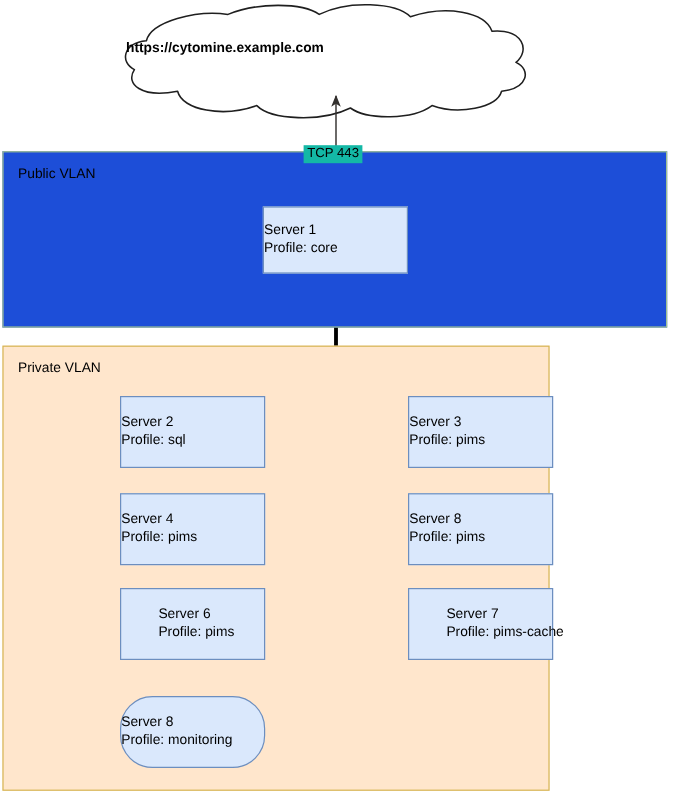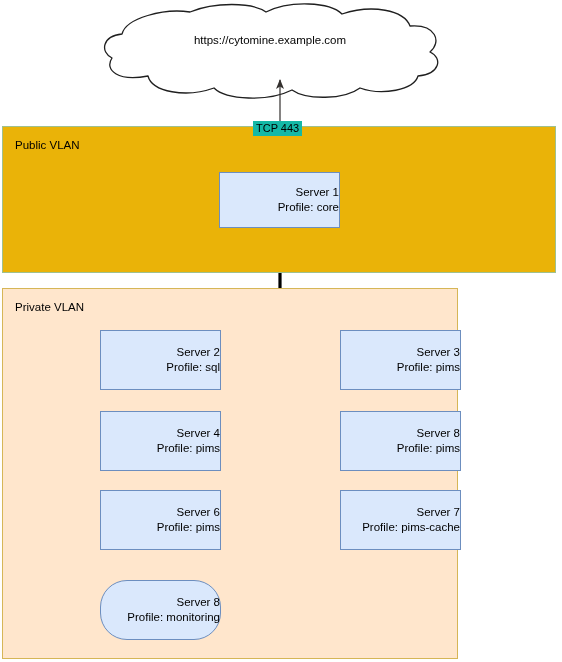--- a/index.html
+++ b/index.html
@@ -44,42 +44,42 @@
     font-size: 11.5px;
     line-height: 14px;
     color: #000000;
     white-space: nowrap;
   }
   #zone-public {
     left: 2px;
     top: 126px;
     width: 554px;
     height: 147px;
-    background: #eab308;
+    background: #1d4ed8;
     border-color: #9fc08f;
   }
   #zone-private {
     left: 2px;
     top: 288px;
     width: 456px;
     height: 371px;
     background: #ffe6cc;
     border-color: #d6b656;
   }
   
   .node-box {
     position: absolute;
     box-sizing: border-box;
     width: 121px;
     height: 60px;
     background: #dae8fc;
     border: 1px solid #6c8ebf;
     display: flex;
     flex-direction: column;
-    align-items: flex-end;
+    align-items: flex-start;
     justify-content: center;
     font-size: 11.5px;
     line-height: 15px;
     color: #000000;
     text-align: center;
     white-space: nowrap;
   }
   #node-server-1 {
     left: 219px;
     top: 172px;
@@ -91,25 +91,26 @@
   .row-1 { top: 330px; }
   .row-2 { top: 411px; }
   .row-3 { top: 490px; padding-left: 31px; }
   .row-4 { top: 580px; border-radius: 27px; }
   
   #cloud-label {
     position: absolute;
     left: 105px;
     top: 33px;
     width: 330px;
-    text-align: center;
+    text-align: left;
     font-size: 11.5px;
     line-height: 14px;
     color: #000000;
     white-space: nowrap;
+    font-weight: bold;
   }
   
   #edge-label-tcp443 {
     position: absolute;
     left: 253px;
     top: 121px;
     background: #14b8a6;
     padding: 1px 3px;
     font-size: 11px;
     line-height: 13px;

